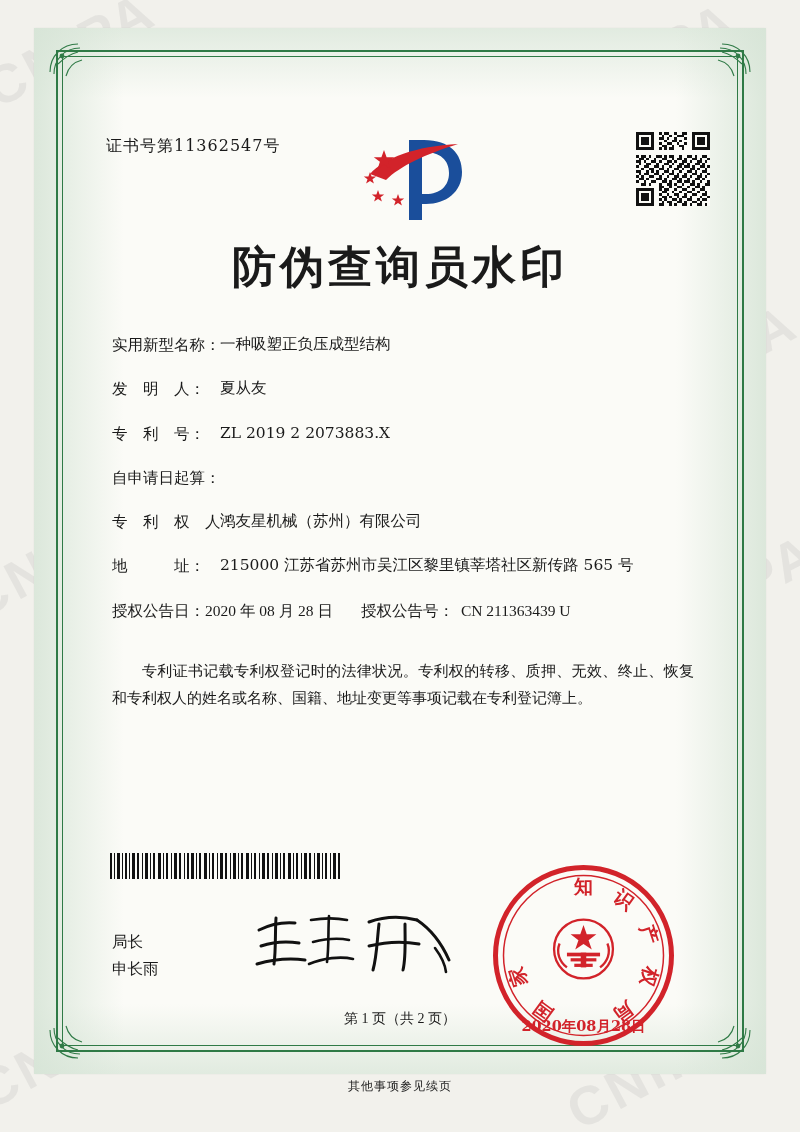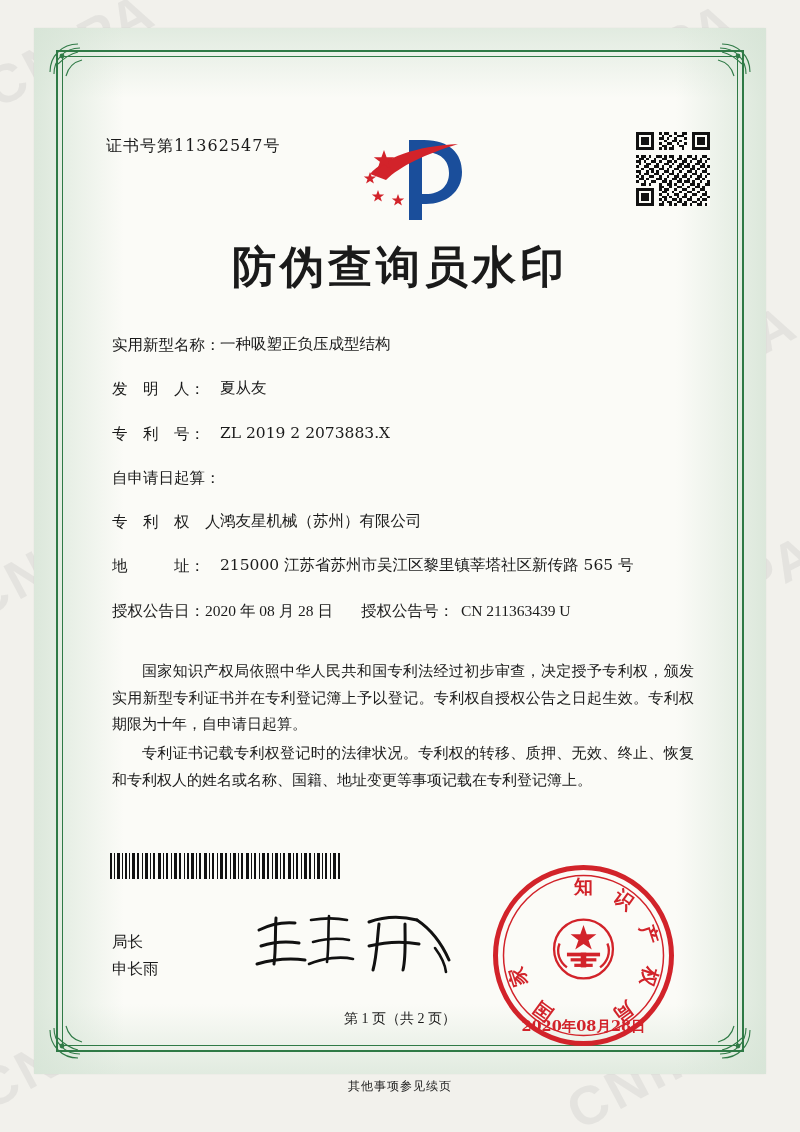--- a/index.html
+++ b/index.html
@@ -553,21 +553,20 @@
       </div>
       <div class="row-inline">
         <span class="label">授权公告日：</span>
         <span class="value">2020 年 08 月 28 日</span>
         <span class="label2">授权公告号：</span>
         <span class="value">CN 211363439 U</span>
       </div>
     </div>
 
     <div class="paras">
-      <p>国家知识产权局依照中华人民共和国专利法经过初步审查，决定授予专利权，颁发实用新型专利证书并在专利登记簿上予以登记。专利权自授权公告之日起生效。专利权期限为十年，自申请日起算。</p>
       <p>专利证书记载专利权登记时的法律状况。专利权的转移、质押、无效、终止、恢复和专利权人的姓名或名称、国籍、地址变更等事项记载在专利登记簿上。</p>
     </div>
 
     <div class="barcode">
       <svg viewBox="0 0 230 26" shape-rendering="crispEdges">
         <g fill="#111">
           <rect x="0" y="0" width="2" height="26"></rect>
             <rect x="4" y="0" width="1" height="26"></rect>
           <rect x="7" y="0" width="3" height="26"></rect>
             <rect x="12" y="0" width="1" height="26"></rect>

